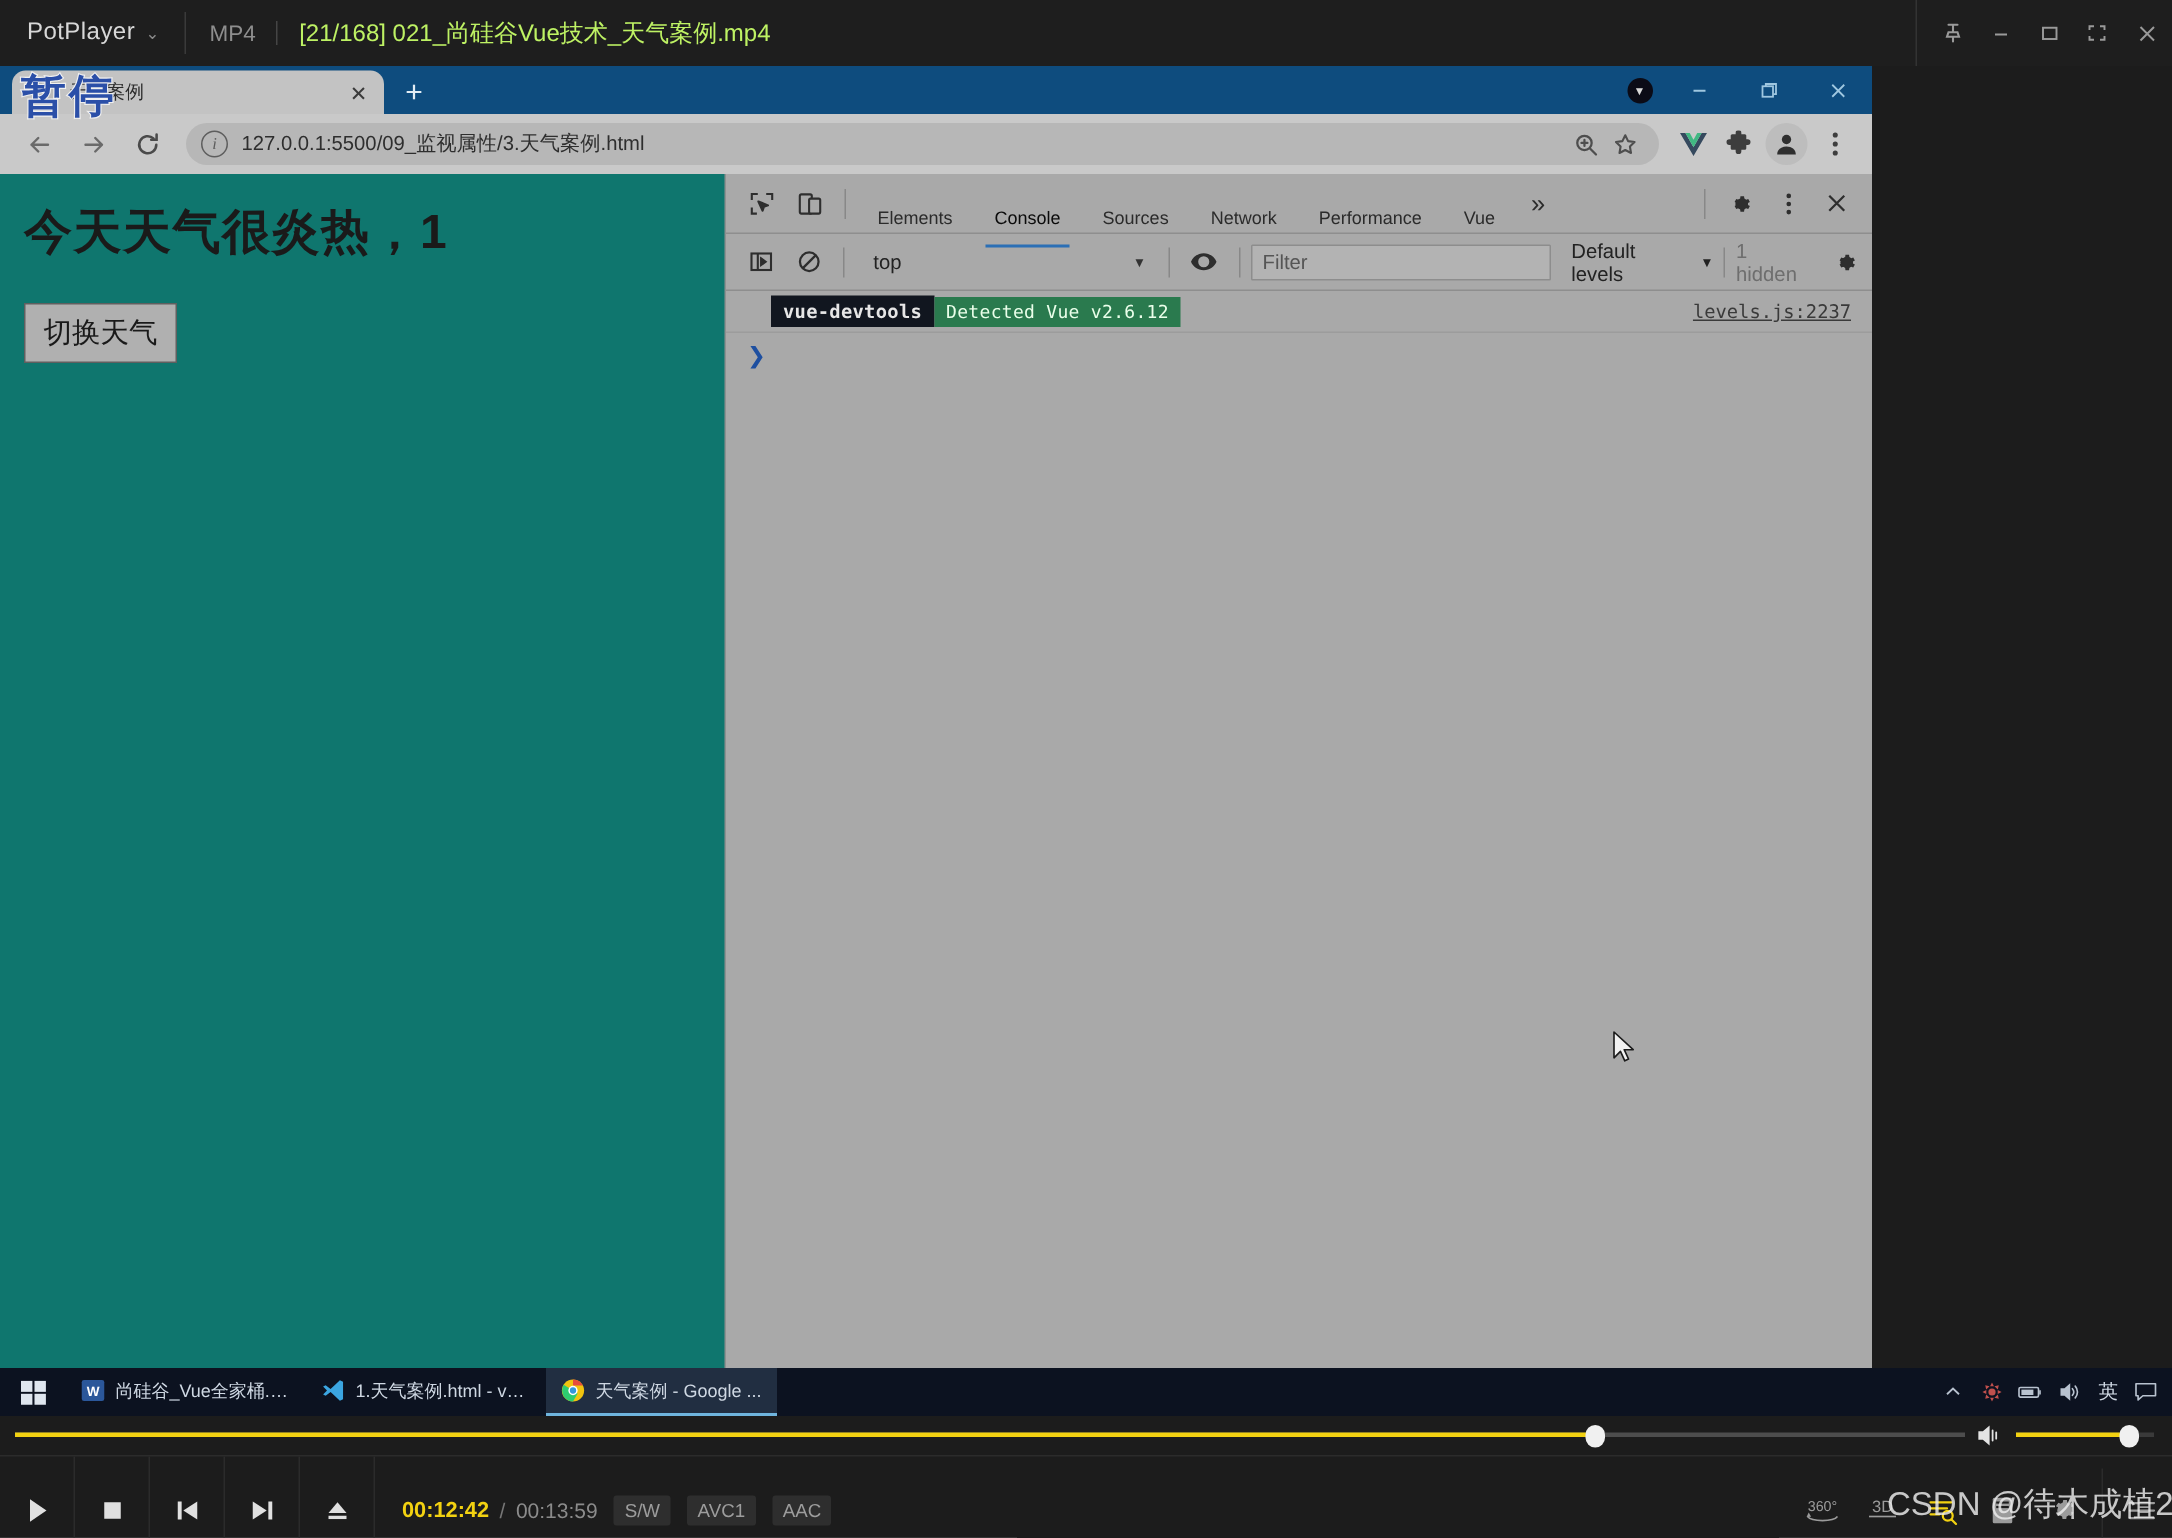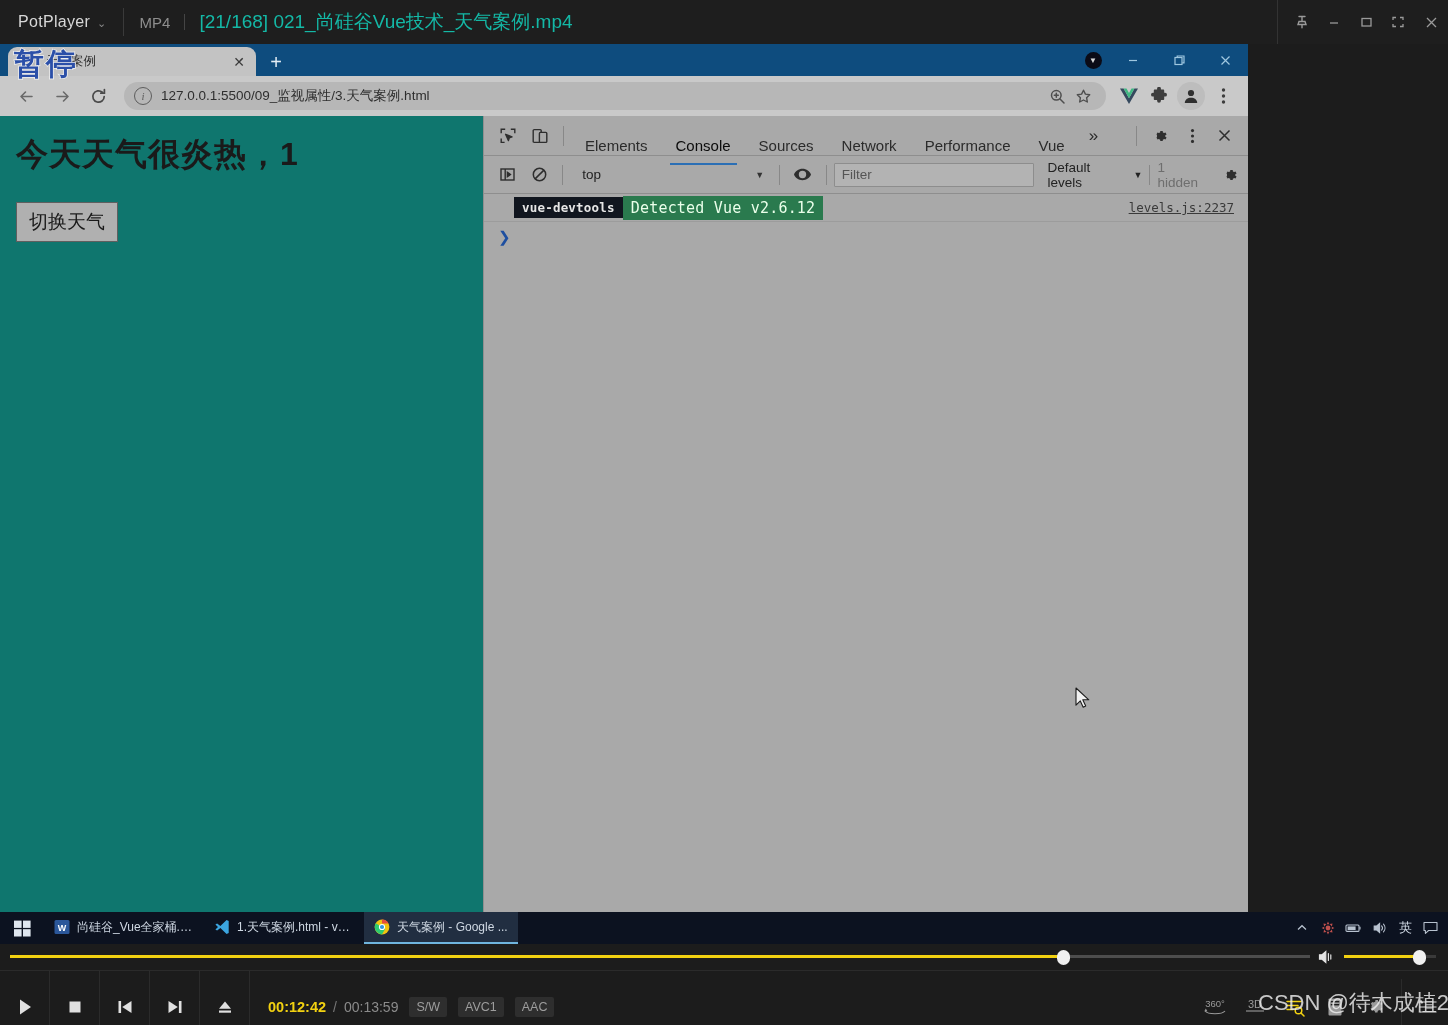--- a/index.html
+++ b/index.html
@@ -17,21 +17,21 @@
     background: #1e1e1e;
     display: flex; align-items: center;
   }
   .pp-logo {
     color: #d8d8d8; font-size: 16px; padding-left: 18px; letter-spacing: .3px;
   }
   .pp-logo-caret { color: #8a8a8a; font-size: 11px; margin-left: 7px; }
   .pp-sep-v { width: 1px; height: 28px; background: #3a3a3a; margin: 0 16px; }
   .pp-fmt { color: #8e8e8e; font-size: 15px; }
   .pp-sep-thin { width: 1px; height: 16px; background: #454545; margin: 0 14px; }
-  .pp-filename { color: #14b8a6; font-size: 19px; }
+  .pp-filename { color: #bef264; font-size: 16px; }
   .pp-winctrls {
     margin-left: auto; display: flex; align-items: center; height: 44px;
     border-left: 1px solid #333;
   }
   .pp-wb {
     width: 32px; height: 44px; display: flex; align-items: center; justify-content: center;
     color: #9a9a9a;
   }
   .pp-wb svg { display:block; }
   .pp-wb:first-child { margin-left: 8px; }
@@ -137,21 +137,21 @@
   .dt-tabbar {
     height: 40px; display: flex; align-items: center;
     border-bottom: 1px solid #8e8e8e; padding-left: 8px;
   }
   .dt-iconbtn {
     width: 32px; height: 32px; display: flex; align-items: center; justify-content: center;
     color: #2e2e2e;
   }
   .dt-vsep { width: 1px; height: 20px; background: #888; margin: 0 7px; }
   .dt-tab {
-    font-size: 15px; color: #2b2b2b; padding: 0 14px; height: 40px;
+    font-size: 12px; color: #2b2b2b; padding: 0 14px; height: 40px;
     display: flex; align-items: center; position: relative; white-space: nowrap; margin-top: 19px;
   }
   .dt-tab.selected { color: #0b0b0b; }
   .dt-tab.selected::after {
     content: ""; position: absolute; left: 8px; right: 8px; bottom: 0;
     height: 2px; background: #2b6fb5;
   }
   .dt-more { font-size: 17px; color: #2b2b2b; padding: 0 10px; }
   .dt-tabbar-right { margin-left: auto; display: flex; align-items: center; padding-right: 8px; }
 
@@ -182,21 +182,21 @@
   .console-row {
     display: flex; align-items: center; height: 28px;
     border-bottom: 1px solid #9c9c9c; padding-left: 30px;
   }
   .badge-group { display: flex; align-items: center; font-family: "DejaVu Sans Mono", monospace; }
   .badge-dark {
     background: #11161f; color: #e6e6e6; font-size: 12.5px;
     padding: 3px 8px; font-weight: bold; letter-spacing: .2px;
   }
   .badge-green {
-    background: #2a7a4e; color: #eaffea; font-size: 15px;
+    background: #2a7a4e; color: #eaffea; font-size: 12px;
     padding: 3px 8px; letter-spacing: .2px;
   }
   .console-src {
     margin-left: auto; margin-right: 14px; font-size: 12.5px;
     color: #3a3a3a; text-decoration: underline;
     font-family: "DejaVu Sans Mono", monospace;
   }
   .console-prompt {
     display: flex; align-items: center; height: 30px; padding-left: 14px;
   }

